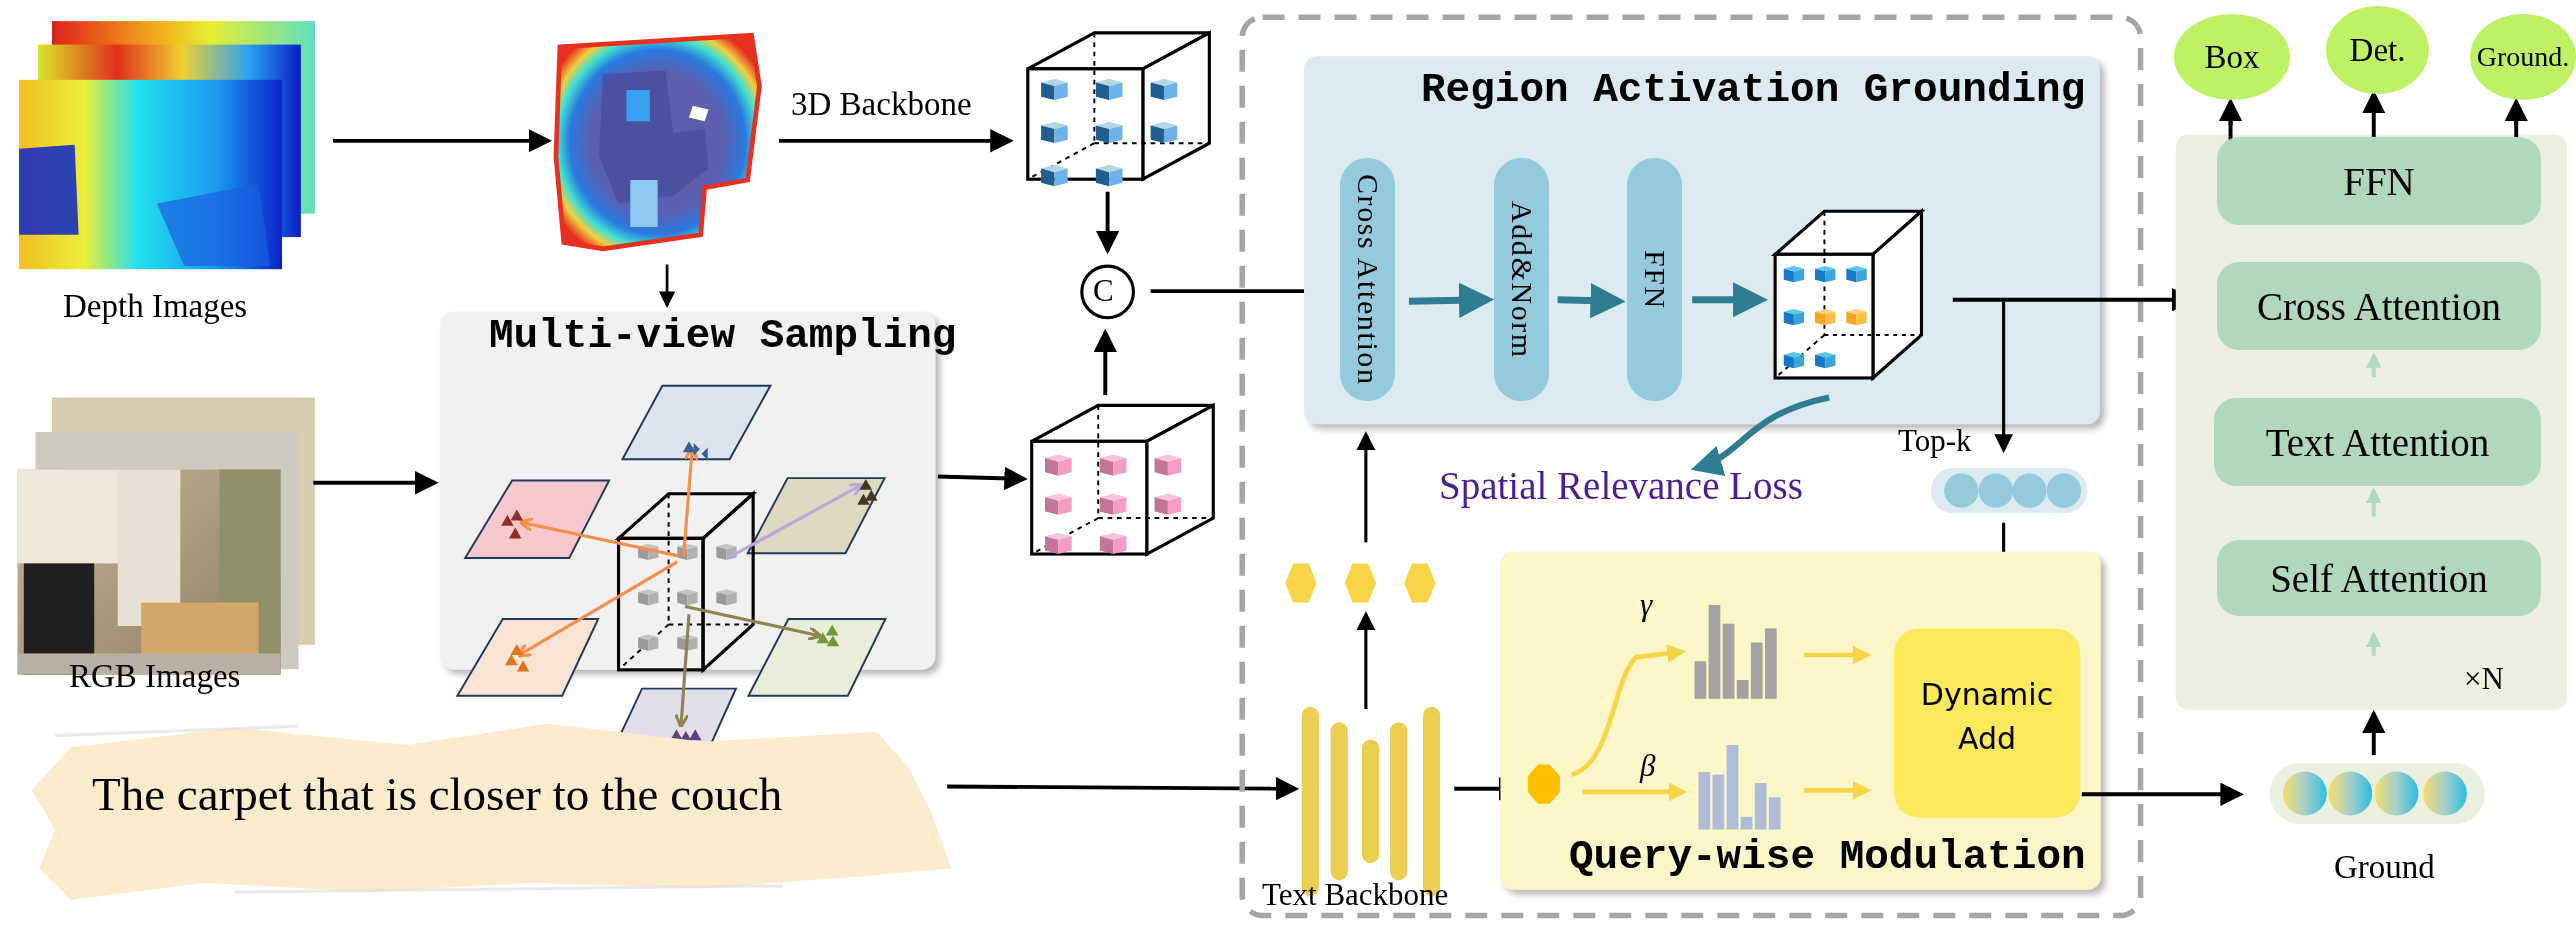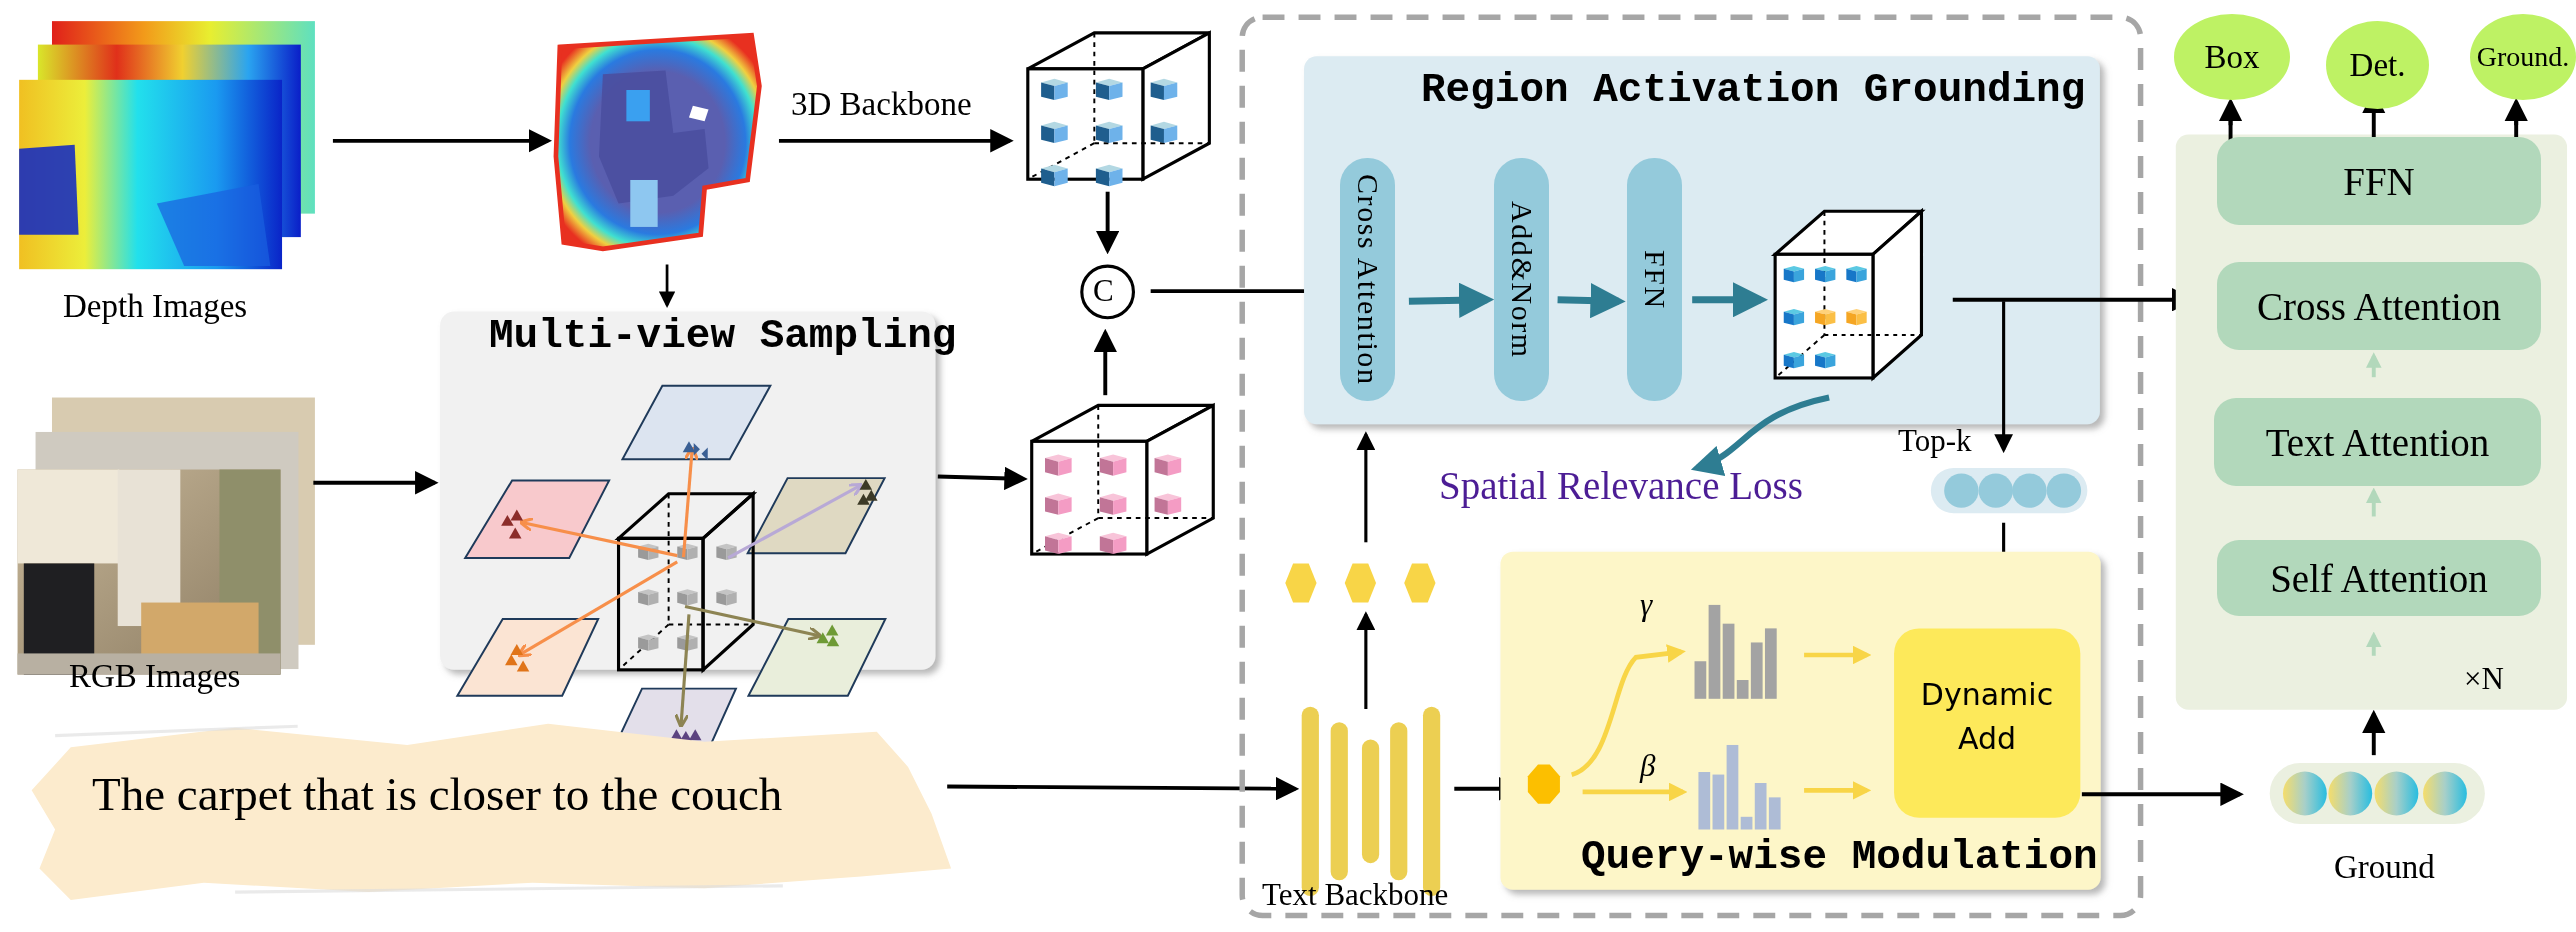--- a/index.html
+++ b/index.html
@@ -485,32 +485,32 @@
 </div>
 <div class="vpill" style="left:1494px;top:158px;width:55px;height:243px;">
   <span>Add&amp;Norm</span>
 </div>
 <div class="vpill" style="left:1627px;top:158px;width:55px;height:243px;">
   <span>FFN</span>
 </div>
 <div class="lbl" style="left:1439px;top:463px;font-size:39px;color:#4c1d95;">Spatial Relevance Loss</div>
 <div class="lbl" style="left:1898px;top:423px;font-size:31px;">Top-k</div>
 
-<div class="lbl panel-title" style="left:1569px;top:834px;font-size:41px;margin-left:12px;">Query-wise Modulation</div>
+<div class="lbl panel-title" style="left:1569px;top:834px;font-size:41px;">Query-wise Modulation</div>
 <div class="lbl" style="left:1640px;top:587px;font-size:31px;font-style:italic;">γ</div>
 <div class="lbl" style="left:1640px;top:748px;font-size:31px;font-style:italic;">β</div>
 <div class="abs" style="left:1894px;top:673px;width:186px;text-align:center;font-family:'DejaVu Sans',sans-serif;font-size:30px;line-height:44px;">
   <div>Dynamic</div>
   <div>Add</div>
 </div>
 
 <div class="oval" style="left:2174px;top:14px;width:116px;height:86px;">
     <span>Box</span>
   </div>
-<div class="oval" style="left:2326px;top:21px;width:103px;height:88px;text-align:center;">
+<div class="oval" style="left:2326px;top:6px;width:103px;height:88px;text-align:center;">
     <span>Det.</span>
   </div>
 <div class="oval" style="left:2470px;top:14px;width:106px;height:86px;font-size:28px;">
     <span>Ground.</span>
   </div>
 
 <div class="gbox" style="left:2217px;top:137px;width:324px;height:88px;">FFN</div>
 <div class="gbox" style="left:2217px;top:262px;width:324px;height:88px;">Cross Attention</div>
 <div class="gbox" style="left:2214px;top:398px;width:327px;height:88px;">Text Attention</div>
 <div class="gbox" style="left:2217px;top:540px;width:324px;height:76px;">Self Attention</div>

